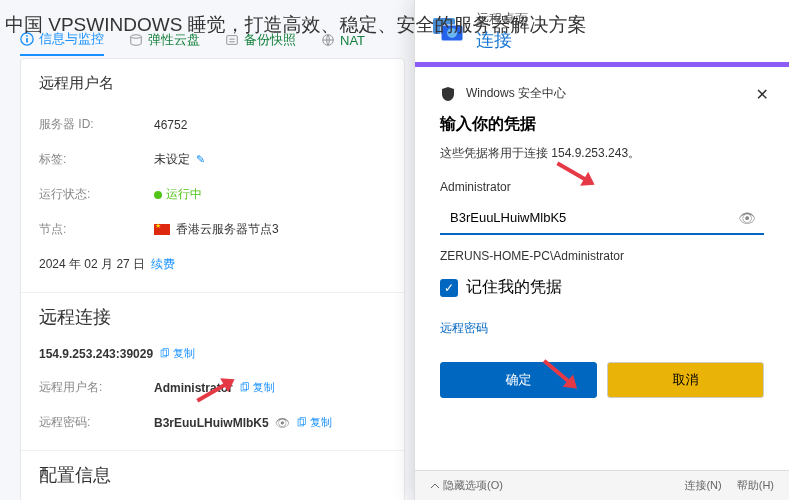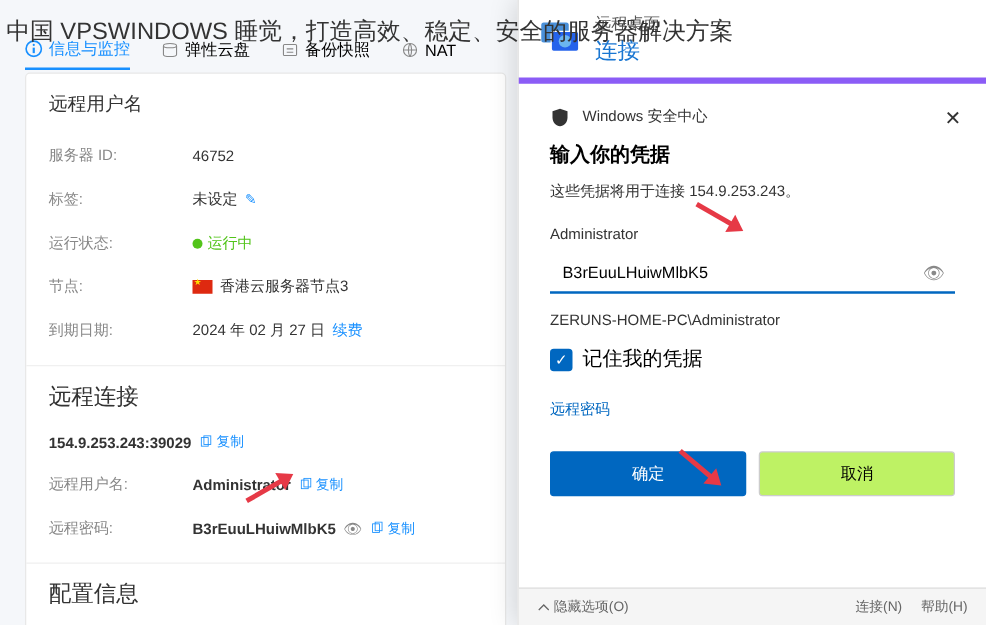--- a/index.html
+++ b/index.html
@@ -1,21 +1,21 @@
 <!DOCTYPE html>
 <html><head>
   <meta charset="utf-8">
   <style>
     * { margin: 0; padding: 0; box-sizing: border-box; font-family: "Microsoft YaHei", Arial, sans-serif; }
     body { width: 789px; height: 500px; background: #f5f7fa; position: relative; overflow: hidden; }
     
     .page-title { position: absolute; top: 12px; left: 5px; font-size: 19px; color: #333; font-weight: normal; letter-spacing: 0; z-index: 1; }
     
     .tabs-row { position: absolute; top: 24px; left: 20px; display: flex; gap: 25px; align-items: center; }
-    .tab { display: flex; align-items: center; gap: 5px; padding: 6px 0; font-size: 13px; color: #000000; }
+    .tab { display: flex; align-items: center; gap: 5px; padding: 6px 0; font-size: 13px; color: #15803d; }
     .tab.active { color: #1890ff; border-bottom: 2px solid #1890ff; font-weight: 500; }
     .tab-icon { width: 14px; height: 14px; }
     
     .panel { position: absolute; top: 58px; left: 20px; width: 385px; background: #fff; border: 1px solid #e8e8e8; border-radius: 4px; padding: 15px 18px; }
     .panel-title { font-size: 15px; color: #333; font-weight: 500; margin-bottom: 14px; }
     
     .info-row { display: flex; align-items: center; padding: 9px 0; font-size: 12px; }
     .info-label { color: #888; width: 115px; flex-shrink: 0; }
     .info-value { color: #333; display: flex; align-items: center; gap: 6px; }
     .divider { height: 1px; background: #f0f0f0; margin: 10px -18px; }
@@ -48,21 +48,21 @@
     .cred-desc { font-size: 12px; color: #333; margin-bottom: 18px; }
     .cred-label { font-size: 12px; color: #333; margin-bottom: 8px; }
     .cred-input-wrap { position: relative; margin-bottom: 14px; }
     .cred-input { width: 100%; padding: 8px 35px 8px 10px; border: none; border-bottom: 2px solid #0067c0; font-size: 13px; outline: none; }
     .reveal-icon { position: absolute; right: 8px; top: 8px; color: #888; cursor: pointer; font-size: 14px; }
     .cred-domain { font-size: 12px; color: #333; margin-bottom: 14px; }
     .remember-row { display: flex; align-items: center; gap: 8px; margin-bottom: 20px; }
     .checkbox { width: 18px; height: 18px; background: #0067c0; border-radius: 3px; display: flex; align-items: center; justify-content: center; color: #fff; font-size: 12px; }
     .more-options { color: #0067c0; font-size: 12px; cursor: pointer; margin-bottom: 25px; display: inline-block; }
     .btn-row { display: flex; gap: 10px; }
-    .btn { flex: 1; padding: 8px; font-size: 13px; border: 1px solid #ccc; background: #bef264; cursor: pointer; border-radius: 3px; }
+    .btn { flex: 1; padding: 8px; font-size: 13px; border: 1px solid #ccc; background: #eab308; cursor: pointer; border-radius: 3px; }
     .btn.primary { background: #0067c0; color: #fff; border-color: #0067c0; }
     
     .bottom-bar { position: absolute; bottom: 0; left: 0; right: 0; height: 30px; background: #f5f5f5; border-top: 1px solid #ddd; display: flex; align-items: center; padding: 0 15px; justify-content: space-between; font-size: 11px; color: #666; }
     .bottom-right { display: flex; gap: 15px; }
     
     .arrow { position: absolute; pointer-events: none; }
     .arrow1 { top: 390px; left: 195px; transform: rotate(-30deg); }
     .arrow2 { top: 170px; left: 555px; transform: rotate(30deg); }
     .arrow3 { top: 370px; left: 540px; transform: rotate(40deg); }
     .arrow-shape { width: 35px; height: 4px; background: #e63946; position: relative; }
@@ -131,21 +131,20 @@
     </span>
   </div>
   <div class="info-row">
     <span class="info-label">节点:</span>
     <span class="info-value">
       <span class="flag"></span>
       <span>香港云服务器节点3</span>
     </span>
   </div>
   <div class="info-row">
-    <span class="info-label">到期日期:</span>
     <span class="info-value">
       <span>2024 年 02 月 27 日</span>
       <span class="link-blue">续费</span>
     </span>
   </div>
 
   <div class="divider"></div>
   <div class="section-title">远程连接</div>
 
   <div class="info-row">

